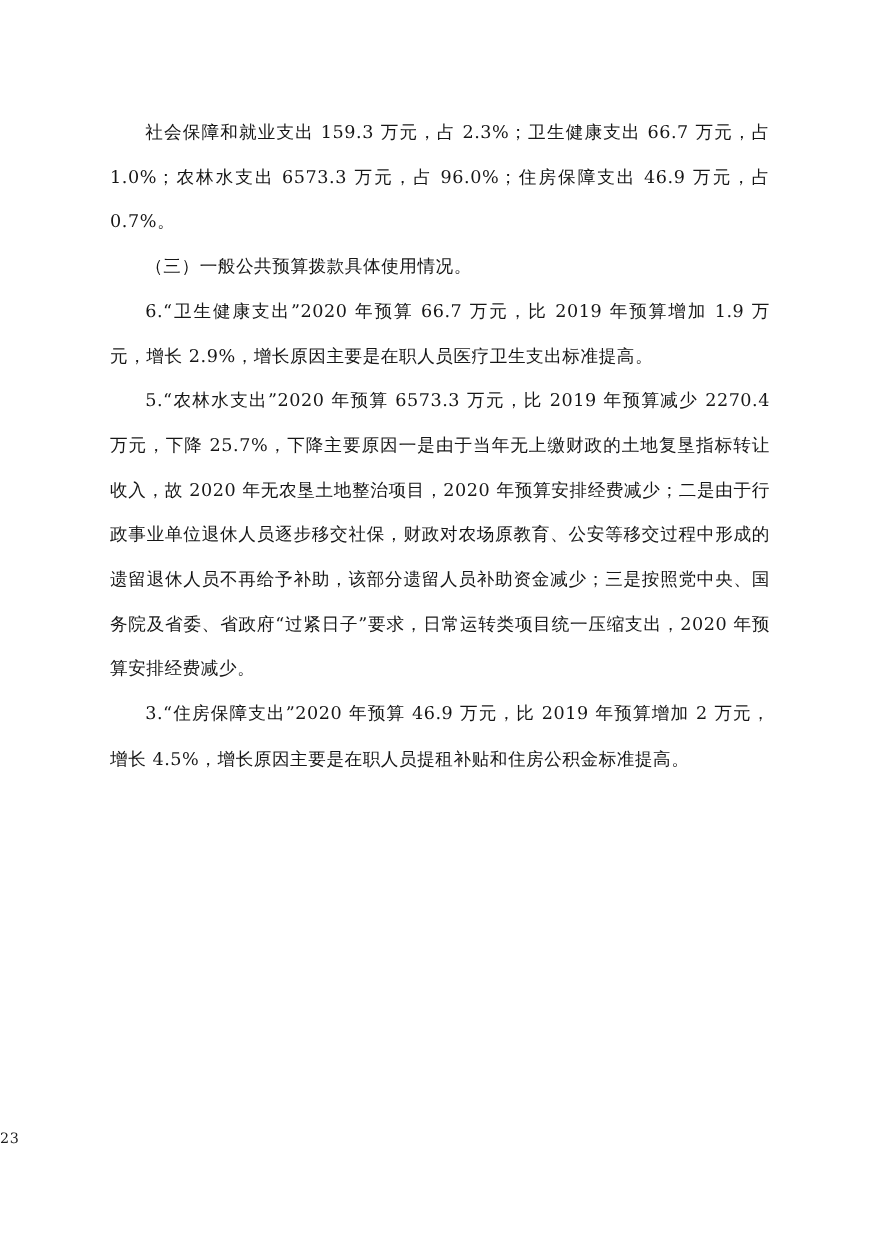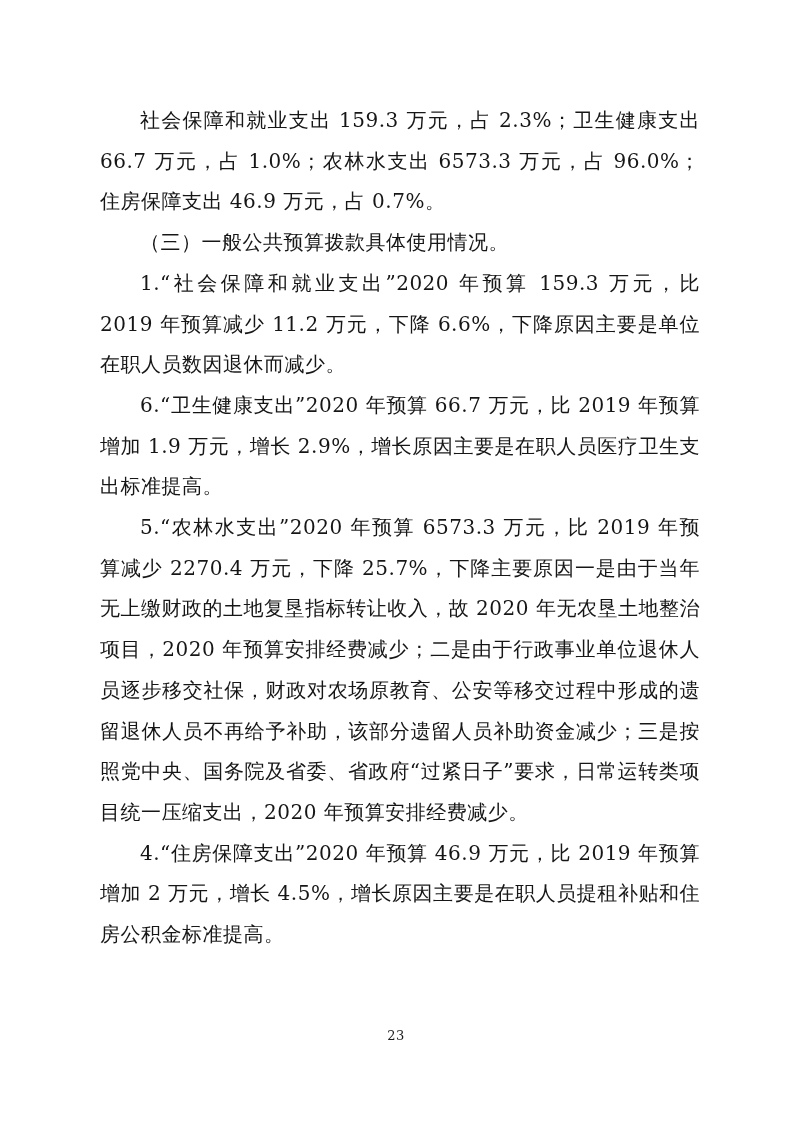--- a/index.html
+++ b/index.html
@@ -23,21 +23,21 @@
       width: 800px;
       height: 1127px;
       background: #ffffff;
     }
     
     .doc-body {
       position: absolute;
       left: 100px;
       width: 600px;
       top: 100px;
-      font-size: 20px;
+      font-size: 16px;
       line-height: 40.7px;
       text-align: justify;
       text-justify: inter-ideograph;
       letter-spacing: 0.5px;
       color: #161616;
     }
     .para {
       margin: 0;
       padding: 0;
       text-indent: 2em;
@@ -47,32 +47,30 @@
     }
     .run-bold {
       font-weight: 400;
     }
     
     .footer {
       position: absolute;
       left: 0;
       top: 1028px;
       width: 792px;
-      text-align: center;
       font-size: 13px;
       letter-spacing: 0.5px;
       color: #1c1c1c;
     }
   </style>
 </head>
 <body>
 
 <div class="page">
   <div class="doc-body">
       <p class="para"><span class="run">社会保障和就业支出 159.3 万元，占 2.3%；卫生健康支出 66.7 万元，占 1.0%；农林水支出 6573.3 万元，占 96.0%；住房保障支出 46.9 万元，占 0.7%。</span></p>
       <p class="para"><span class="run-bold">（三）一般公共预算拨款具体使用情况。</span></p>
-      <p class="para"><span class="run-bold">1.“社会保障和就业支出”</span><span class="run">2020 年预算 159.3 万元，比 2019 年预算减少 11.2 万元，下降 6.6%，下降原因主要是单位在职人员数因退休而减少。</span></p>
       <p class="para"><span class="run-bold">6.“卫生健康支出”</span><span class="run">2020 年预算 66.7 万元，比 2019 年预算增加 1.9 万元，增长 2.9%，增长原因主要是在职人员医疗卫生支出标准提高。</span></p>
       <p class="para"><span class="run-bold">5.“农林水支出”</span><span class="run">2020 年预算 6573.3 万元，比 2019 年预算减少 2270.4 万元，下降 25.7%，下降主要原因一是由于当年无上缴财政的土地复垦指标转让收入，故 2020 年无农垦土地整治项目，2020 年预算安排经费减少；二是由于行政事业单位退休人员逐步移交社保，财政对农场原教育、公安等移交过程中形成的遗留退休人员不再给予补助，该部分遗留人员补助资金减少；三是按照党中央、国务院及省委、省政府“过紧日子”要求，日常运转类项目统一压缩支出，2020 年预算安排经费减少。</span></p>
-      <p class="para"><span class="run-bold">4.“住房保障支出”</span><span class="run">2020 年预算 46.9 万元，比 2019 年预算增加 2 万元，增长 4.5%，增长原因主要是在职人员提租补贴和住房公积金标准提高。</span></p>
+      <p class="para"><span class="run-bold">3.“住房保障支出”</span><span class="run">2020 年预算 46.9 万元，比 2019 年预算增加 2 万元，增长 4.5%，增长原因主要是在职人员提租补贴和住房公积金标准提高。</span></p>
     </div>
   <div class="footer">23</div>
 </div>
 
 </body></html>

